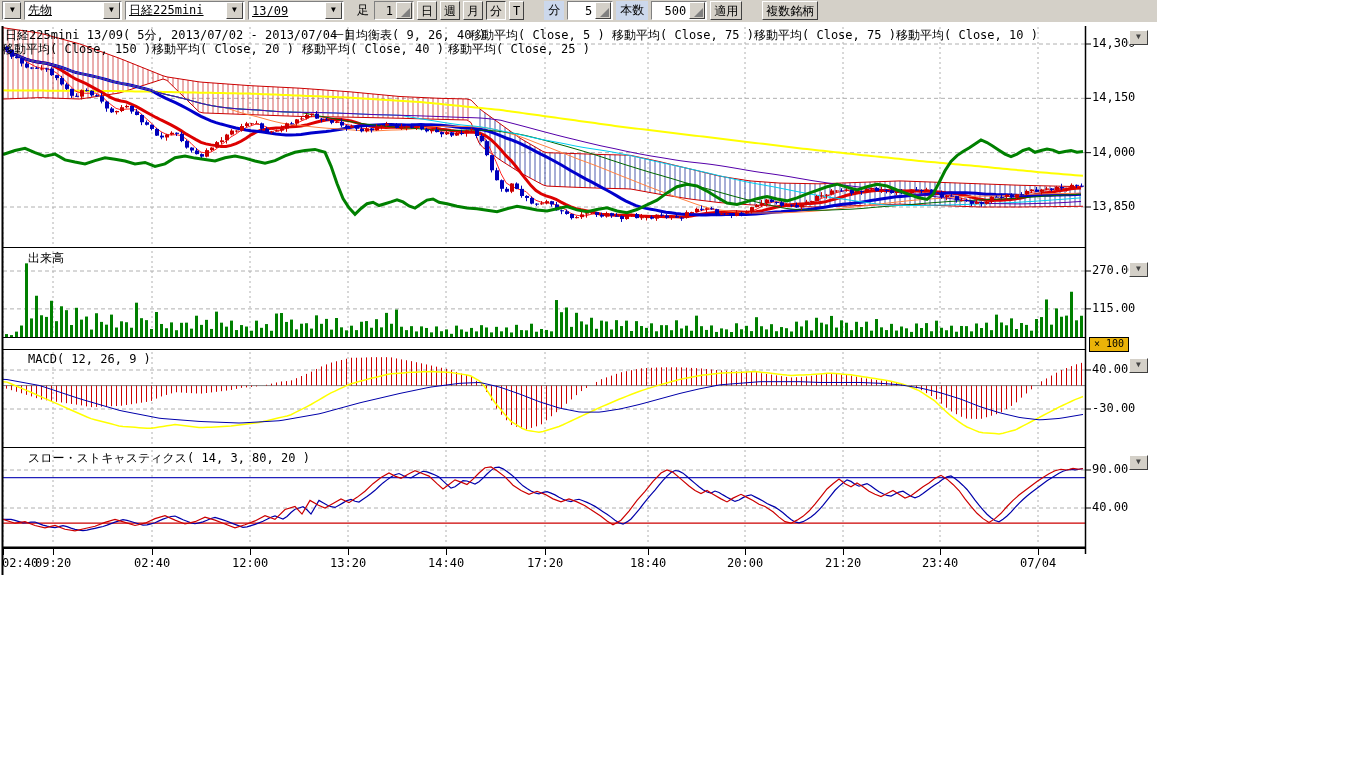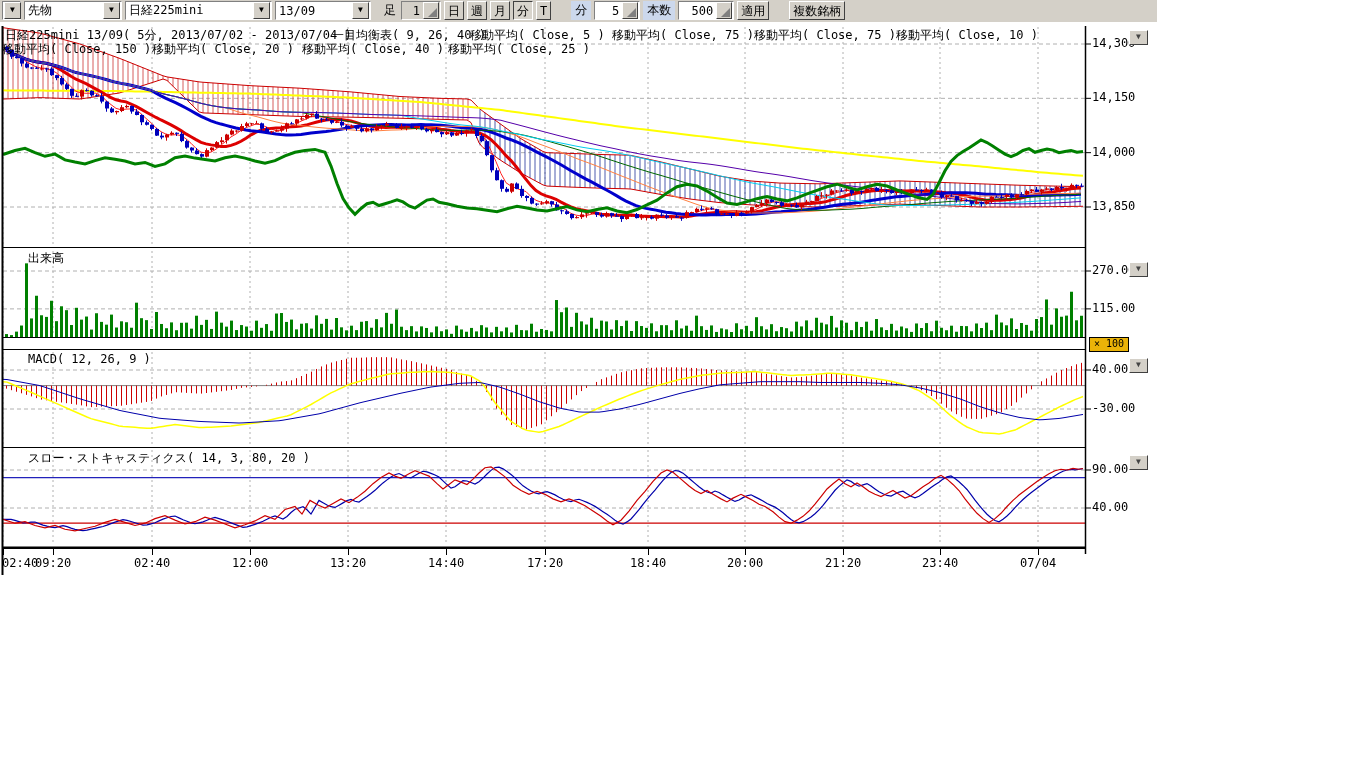--- a/index.html
+++ b/index.html
@@ -6,21 +6,21 @@
   body{font-family:"DejaVu Sans Mono","DejaVu Sans",monospace;color:#000;}
   .app{position:relative;width:1366px;height:768px;background:#fff;overflow:hidden;}
   #chart-svg{position:absolute;left:0;top:0;}
 
   
   .toolbar{position:absolute;left:0;top:0;width:1157px;height:22px;background:#d4d0c8;
            display:flex;align-items:center;padding:1px 2px;box-sizing:border-box;gap:3px;
            font-size:12px;z-index:10;border-bottom:1px solid #d4d0c8;}
   .combo{height:19px;background:#fff;border:1px solid;border-color:#808080 #fff #fff #808080;
          display:flex;align-items:center;box-sizing:border-box;}
-  .combo .combo-text{flex:1;padding:0 3px;white-space:nowrap;overflow:hidden;}
+  .combo .combo-text{flex:1;padding:0 3px;white-space:nowrap;overflow:hidden;text-decoration:underline;}
   .dd{width:15px;height:15px;margin:1px;background:#d4d0c8;border:1px solid;
       border-color:#fff #404040 #404040 #fff;font-size:8px;line-height:13px;text-align:center;color:#000;
       flex:0 0 auto;}
   .tb{height:19px;background:#d4d0c8;border:1px solid;border-color:#fff #404040 #404040 #fff;
       font-size:12px;font-family:inherit;padding:0 3px;line-height:16px;box-sizing:border-box;color:#000;}
   .tb.pressed{border-color:#404040 #fff #fff #404040;background:#d8d4cc;}
   .tlabel{padding:0 2px;white-space:nowrap;}
   .tlabel.hl{background:#ccd8ec;padding:1px 4px;}
   .spin{height:19px;display:flex;align-items:center;background:#fff;border:1px solid;
         border-color:#808080 #fff #fff #808080;box-sizing:border-box;}
@@ -1248,21 +1248,21 @@
     </svg>
 
   <div class="toolbar">
     <div class="combo" style="width:19px">
       <span class="dd">▼</span>
     </div>
     <div class="combo" style="width:98px">
       <span class="combo-text">先物</span>
       <span class="dd">▼</span>
     </div>
-    <div class="combo" style="width:147px">
+    <div class="combo" style="width:120px">
       <span class="combo-text">日経225mini</span>
       <span class="dd">▼</span>
     </div>
     <div class="combo" style="width:96px">
       <span class="combo-text">13/09</span>
       <span class="dd">▼</span>
     </div>
     <span class="gap8"></span>
     <span class="tlabel">足</span>
     <span class="spin disabled" style="width:40px">

